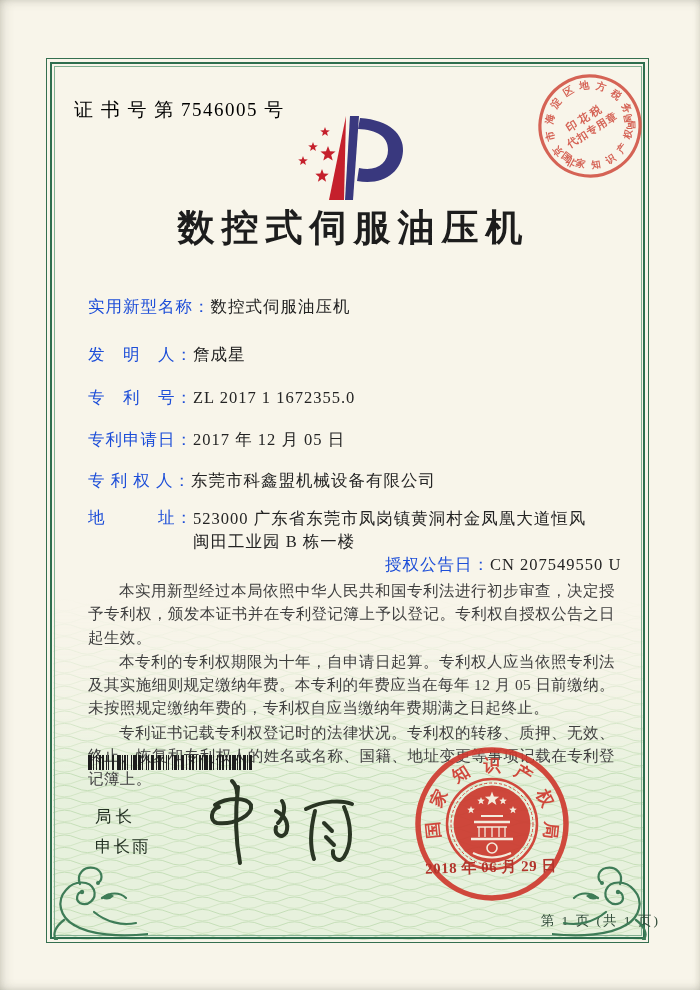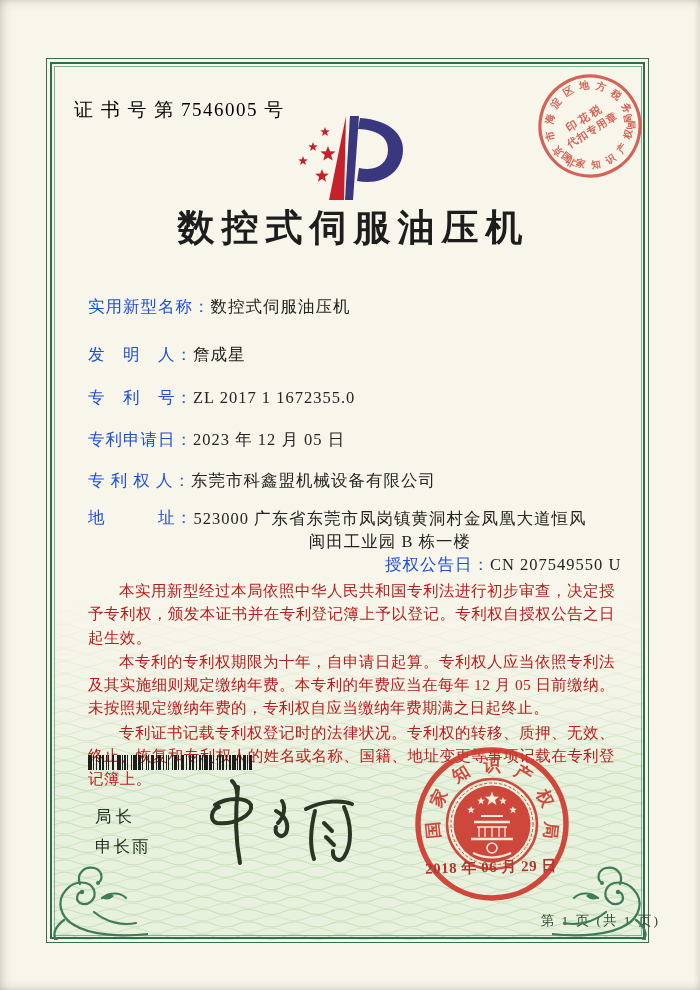--- a/index.html
+++ b/index.html
@@ -26,25 +26,25 @@
   .frame::before{content:"";position:absolute;inset:1.5px;border:1px solid #82b092;}
   .frame::after{content:"";position:absolute;inset:-6px;border:1px solid #356f50;}
   
   .cert-no{position:absolute;left:74px;top:97px;z-index:5;font-size:19px;letter-spacing:1.5px;color:#000000;text-align:center;}
   .logo{position:absolute;left:280px;top:108px;width:140px;height:98px;z-index:5;}
   .title{position:absolute;left:0;top:203px;width:700px;z-index:5;text-align:center;
     font-size:37px;font-weight:bold;letter-spacing:7px;text-indent:7px;color:#1d1d1d;}
   .frow{position:absolute;left:88px;z-index:5;font-size:16.5px;letter-spacing:1px;white-space:nowrap;color:#242424;}
   .r1{top:296px}.r2{top:344px}.r3{top:387px}.r4{top:429px}.r5{top:470px}.r6{top:507px}.r7{top:554px}
   .r6{white-space:normal;width:540px;}
-  .addr-val{display:inline-block;width:394px;vertical-align:top;line-height:23px;text-align:center;}
+  .addr-val{display:inline-block;width:394px;vertical-align:top;line-height:23px;}
   .r7 .pair2{position:absolute;left:297px;top:0;}
   .flabel{color:#1d4ed8;}
   .paras{position:absolute;left:88px;top:579px;width:527px;z-index:5;
-    font-size:15.5px;line-height:23.3px;text-align:justify;letter-spacing:.4px;color:#b91c1c;}
+    font-size:15.5px;line-height:23.3px;text-align:justify;letter-spacing:.4px;color:#404040;}
   .paras p{margin:0 0 1px 0;text-indent:2em;}
   .barcode{position:absolute;left:88px;top:755px;width:170px;height:15px;z-index:5;display:flex;align-items:stretch;}
   .barcode i{display:block;background:#1d1d1d;height:100%;}
   .signer-title{position:absolute;left:95px;top:806px;z-index:5;font-size:16.5px;letter-spacing:4px;color:#233123;}
   .signer-name{position:absolute;left:95px;top:836px;z-index:5;font-size:16.5px;letter-spacing:2px;color:#233123;}
   .signature{position:absolute;left:185px;top:773px;width:195px;height:98px;z-index:6;}
   .seal{position:absolute;left:411px;top:743px;width:162px;height:162px;z-index:6;opacity:.92;}
   .seal-date{position:absolute;left:406px;top:858px;width:170px;z-index:7;text-align:center;
     font-size:15px;font-weight:bold;color:#b2352c;letter-spacing:.5px;transform:rotate(-1.5deg);}
   .tax-stamp{position:absolute;left:534px;top:70px;width:112px;height:112px;z-index:6;opacity:.85;}
@@ -132,21 +132,21 @@
       <polygon points="23.0,48.0 24.2,51.3 27.8,51.5 25.0,53.6 25.9,57.0 23.0,55.1 20.1,57.0 21.0,53.6 18.2,51.5 21.8,51.3" fill="#c5202c"></polygon>
       <polygon points="42.0,61.0 43.7,65.6 48.7,65.8 44.8,68.9 46.1,73.7 42.0,70.9 37.9,73.7 39.2,68.9 35.3,65.8 40.3,65.6" fill="#c5202c"></polygon>
     </g>
 </svg>
 
 <div class="title">数控式伺服油压机</div>
 
 <div class="frow r1"><span class="flabel">实用新型名称：</span><span class="fvalue">数控式伺服油压机</span></div>
 <div class="frow r2"><span class="flabel">发　明　人：</span><span class="fvalue">詹成星</span></div>
 <div class="frow r3"><span class="flabel">专　利　号：</span><span class="fvalue">ZL 2017 1 1672355.0</span></div>
-<div class="frow r4"><span class="flabel">专利申请日：</span><span class="fvalue">2023 年 12 月 05 日</span></div>
+<div class="frow r4"><span class="flabel">专利申请日：</span><span class="fvalue">2017 年 12 月 05 日</span></div>
 <div class="frow r5"><span class="flabel">专 利 权 人：</span><span class="fvalue">东莞市科鑫盟机械设备有限公司</span></div>
 <div class="frow r6"><span class="flabel">地　　　址：</span><span class="fvalue addr-val">523000 广东省东莞市凤岗镇黄洞村金凤凰大道恒风闽田工业园 B 栋一楼</span></div>
 <div class="frow r7">
   <span class="pair2"><span class="flabel">授权公告日：</span><span class="fvalue">CN 207549550 U</span></span>
 </div>
 
 <div class="paras">
   <p>本实用新型经过本局依照中华人民共和国专利法进行初步审查，决定授予专利权，颁发本证书并在专利登记簿上予以登记。专利权自授权公告之日起生效。</p>
   <p>本专利的专利权期限为十年，自申请日起算。专利权人应当依照专利法及其实施细则规定缴纳年费。本专利的年费应当在每年 12 月 05 日前缴纳。未按照规定缴纳年费的，专利权自应当缴纳年费期满之日起终止。</p>
   <p>专利证书记载专利权登记时的法律状况。专利权的转移、质押、无效、终止、恢复和专利权人的姓名或名称、国籍、地址变更等事项记载在专利登记簿上。</p>

